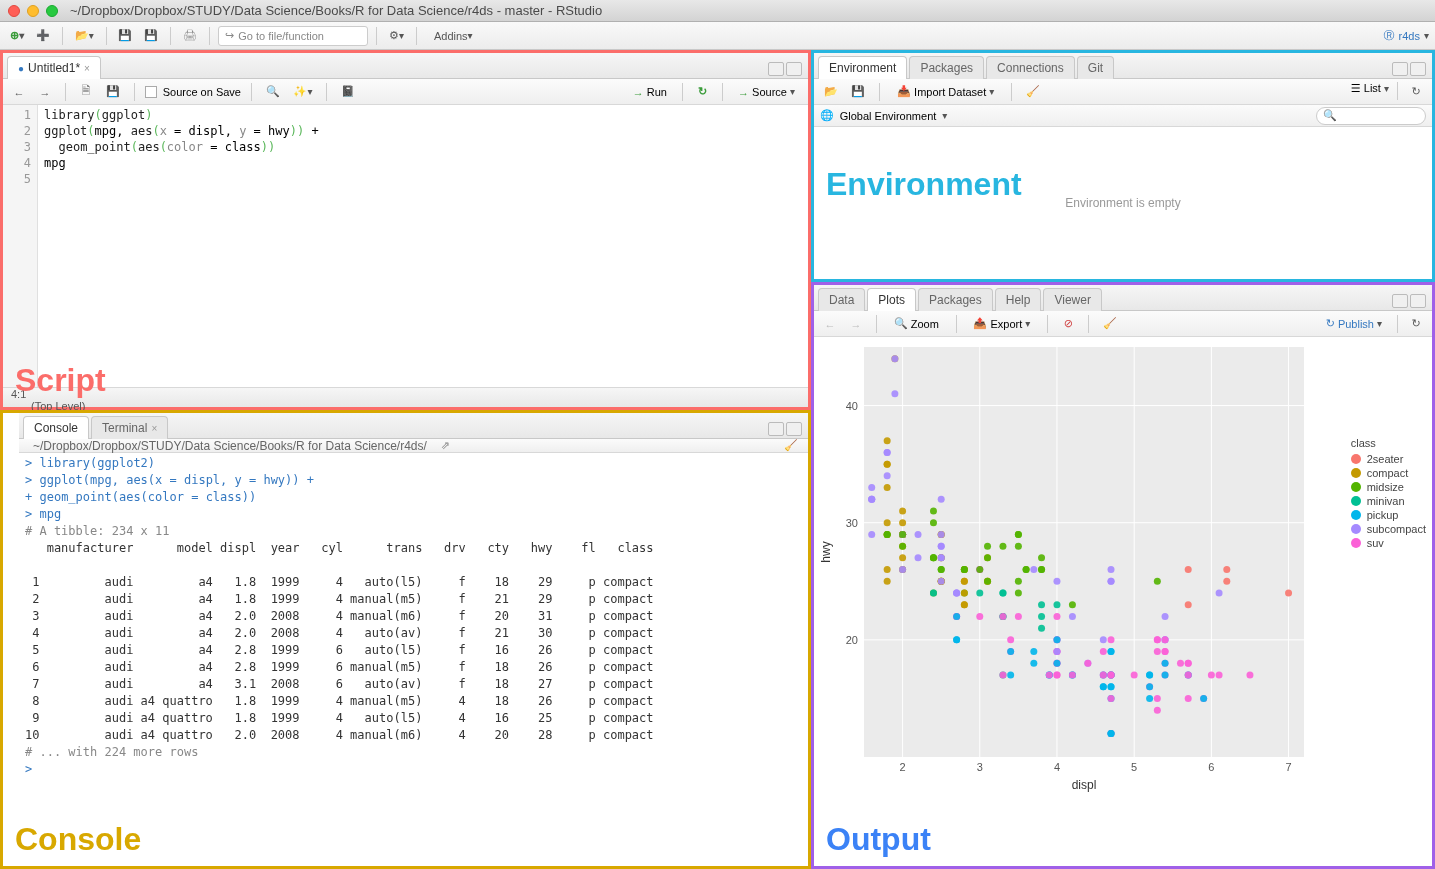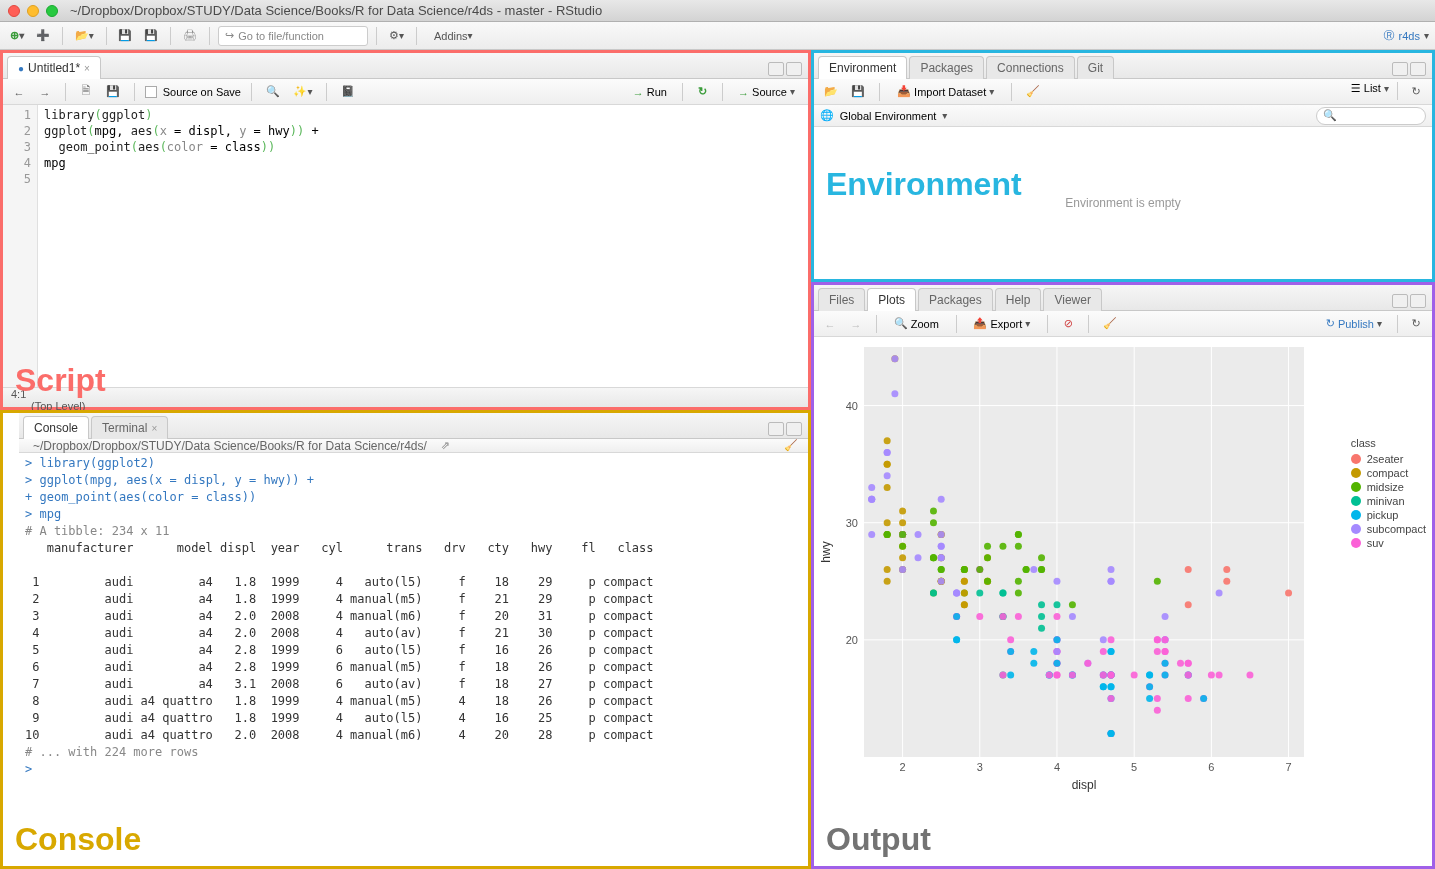--- a/index.html
+++ b/index.html
@@ -21,21 +21,21 @@
 .right { flex: 1; display: flex; flex-direction: column; }
 .pane { position: relative; background: #fff; display: flex; flex-direction: column; }
 .border-script { border: 3px solid #fb6d6a; }
 .border-console { border: 3px solid #d8a800; padding-left: 16px; }
 .border-env { border: 3px solid #28b6e0; }
 .border-output { border: 3px solid #a060e8; }
 .pane-label { position: absolute; bottom: 8px; left: 12px; font-size: 32px; font-weight: bold; pointer-events: none; z-index: 10; font-family: "Helvetica Neue", Arial; }
 .label-script { color: #fb6d6a; }
 .label-console { color: #d8a800; }
 .label-env { color: #28b6e0; top: 50%; bottom: auto; }
-.label-output { color: #737373; }
+.label-output { color: #3b82f6; }
 .tabs { height: 26px; background: linear-gradient(#f6f6f6,#e8e8e8); border-bottom: 1px solid #c8c8c8; display: flex; align-items: flex-end; padding: 0 4px; }
 .tab { padding: 4px 10px; border: 1px solid #c8c8c8; border-bottom: none; background: #fff; border-radius: 4px 4px 0 0; margin-right: 2px; margin-bottom: -1px; cursor: pointer; display: flex; align-items: center; gap: 4px; font-size: 12px; color: #333; }
 .tab.inactive { background: #e8e8e8; color: #666; }
 .tab-close { color: #999; font-size: 10px; cursor: pointer; }
 .winctl { margin-left: auto; display: flex; gap: 2px; padding: 2px; }
 .winicon { width: 16px; height: 14px; border: 1px solid #bbb; border-radius: 2px; cursor: pointer; background: #f0f0f0; }
 .subtbar { height: 26px; background: linear-gradient(#fbfbfb,#efefef); border-bottom: 1px solid #d8d8d8; display: flex; align-items: center; padding: 0 6px; gap: 6px; }
 .chk { width: 12px; height: 12px; border: 1px solid #aaa; background: #fff; }
 .editor { flex: 1; display: flex; font-family: Menlo, Monaco, monospace; font-size: 12px; overflow: hidden; }
 .gutter { width: 35px; background: #f5f5f5; border-right: 1px solid #e0e0e0; text-align: right; padding: 2px 6px 2px 2px; color: #999; line-height: 16px; }
@@ -245,21 +245,21 @@
       </div>
       <div class="env-body">
         <span>Environment is empty</span>
       </div>
       <div class="pane-label label-env">Environment</div>
     </div>
 
     <div class="pane border-output" style="flex:1">
       <div class="tabs">
         <div class="tab inactive">
-            <span>Files</span>
+            <span>Data</span>
           </div>
         <div class="tab">
             <span>Plots</span>
           </div>
         <div class="tab inactive">
             <span>Packages</span>
           </div>
         <div class="tab inactive">
             <span>Help</span>
           </div>

